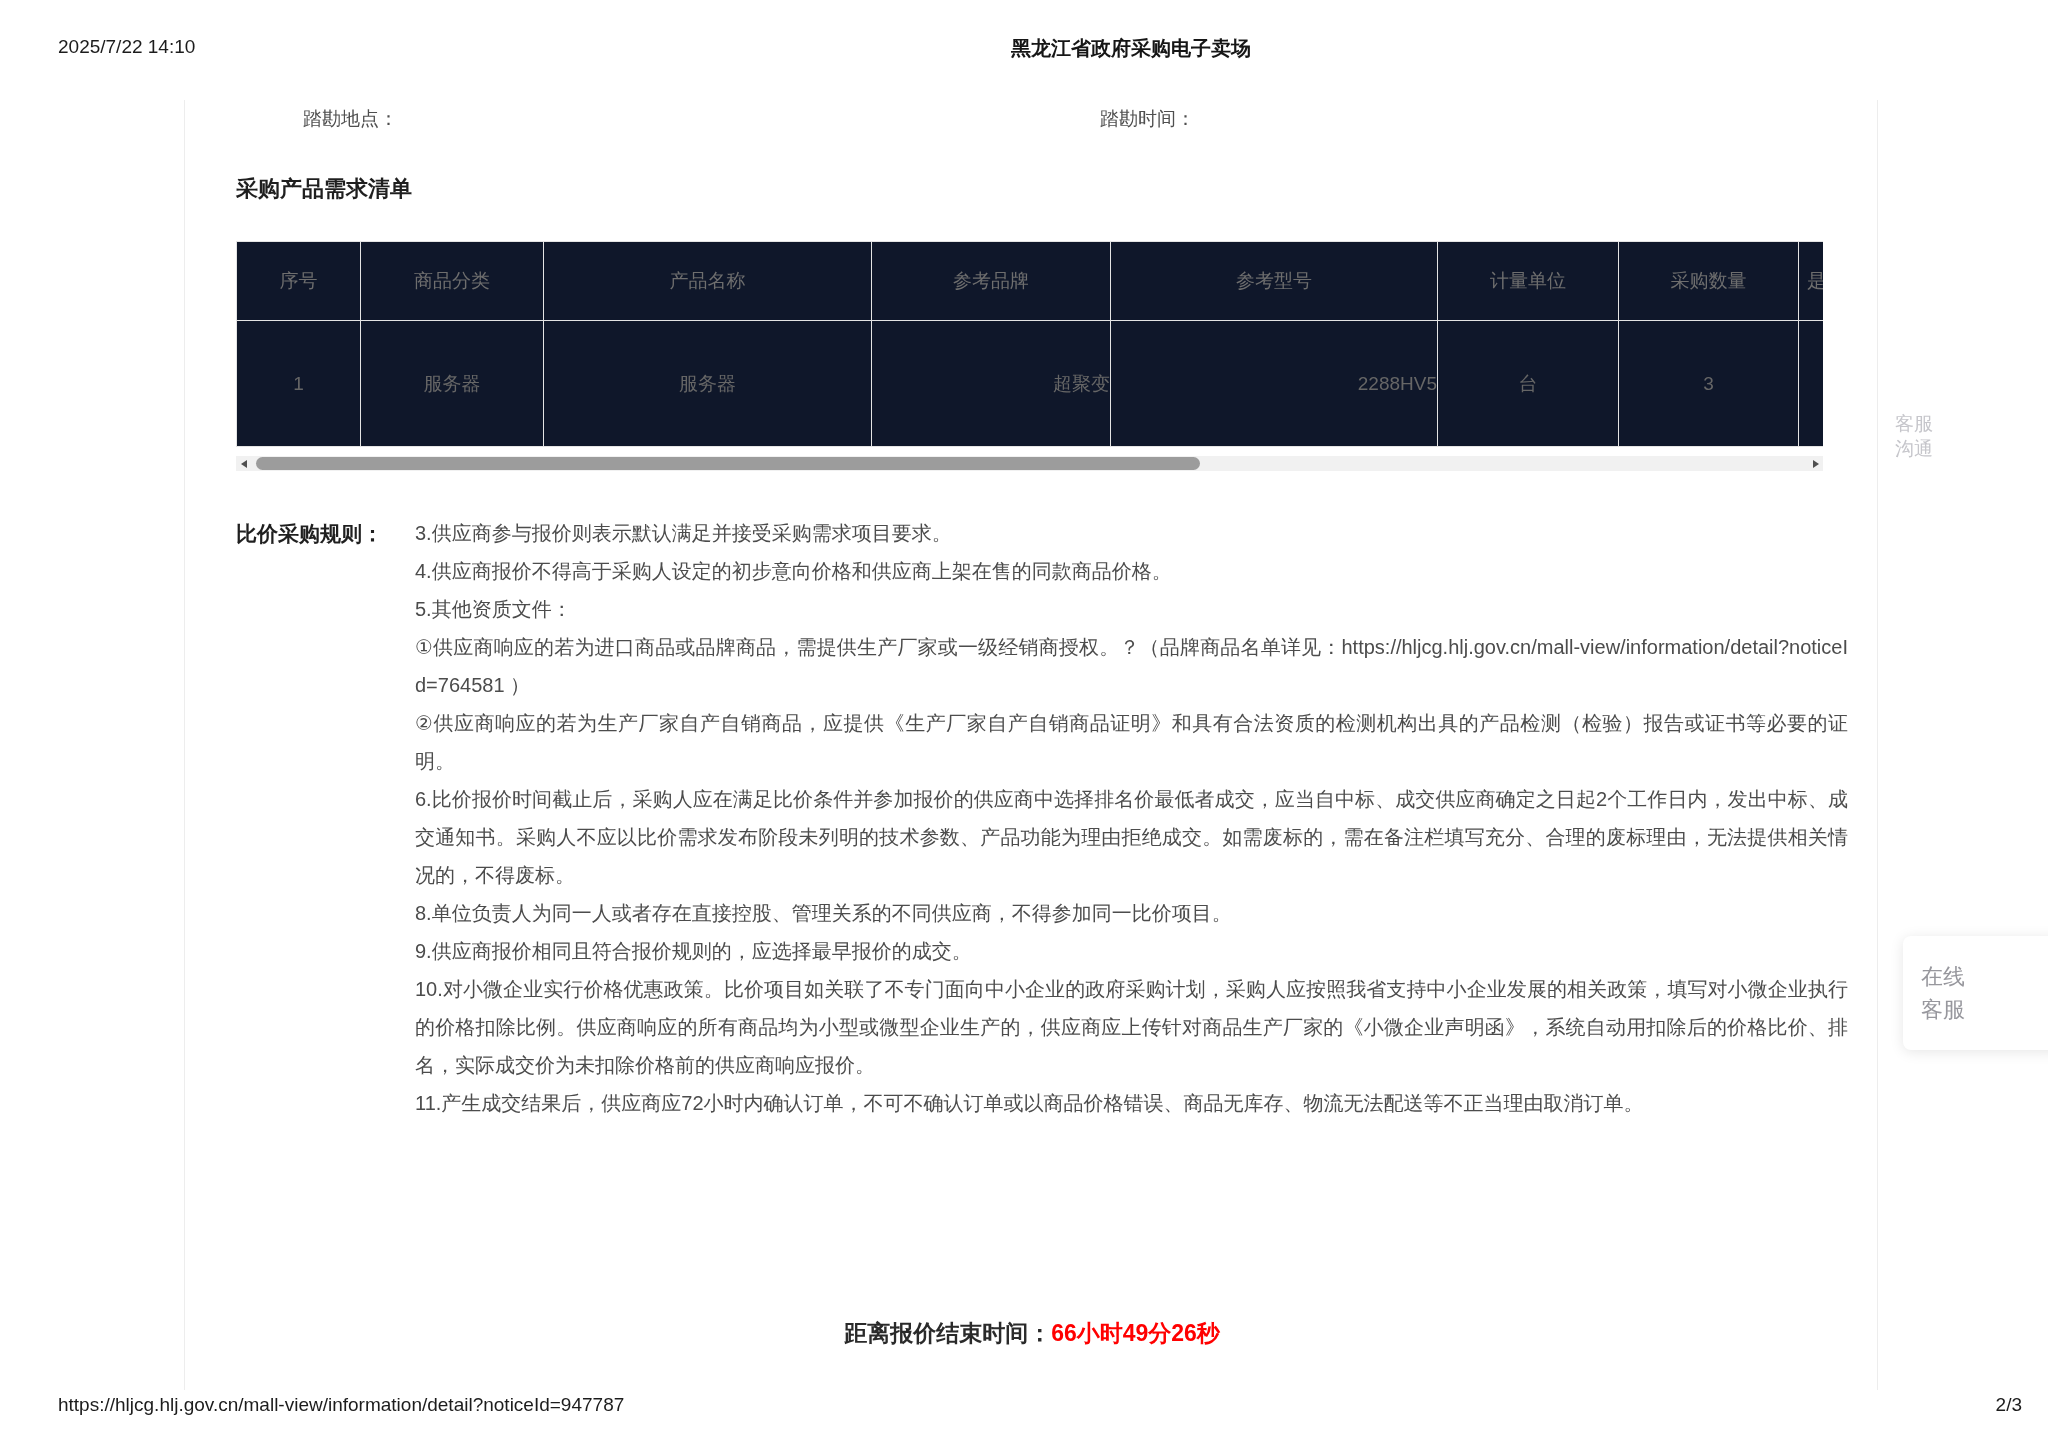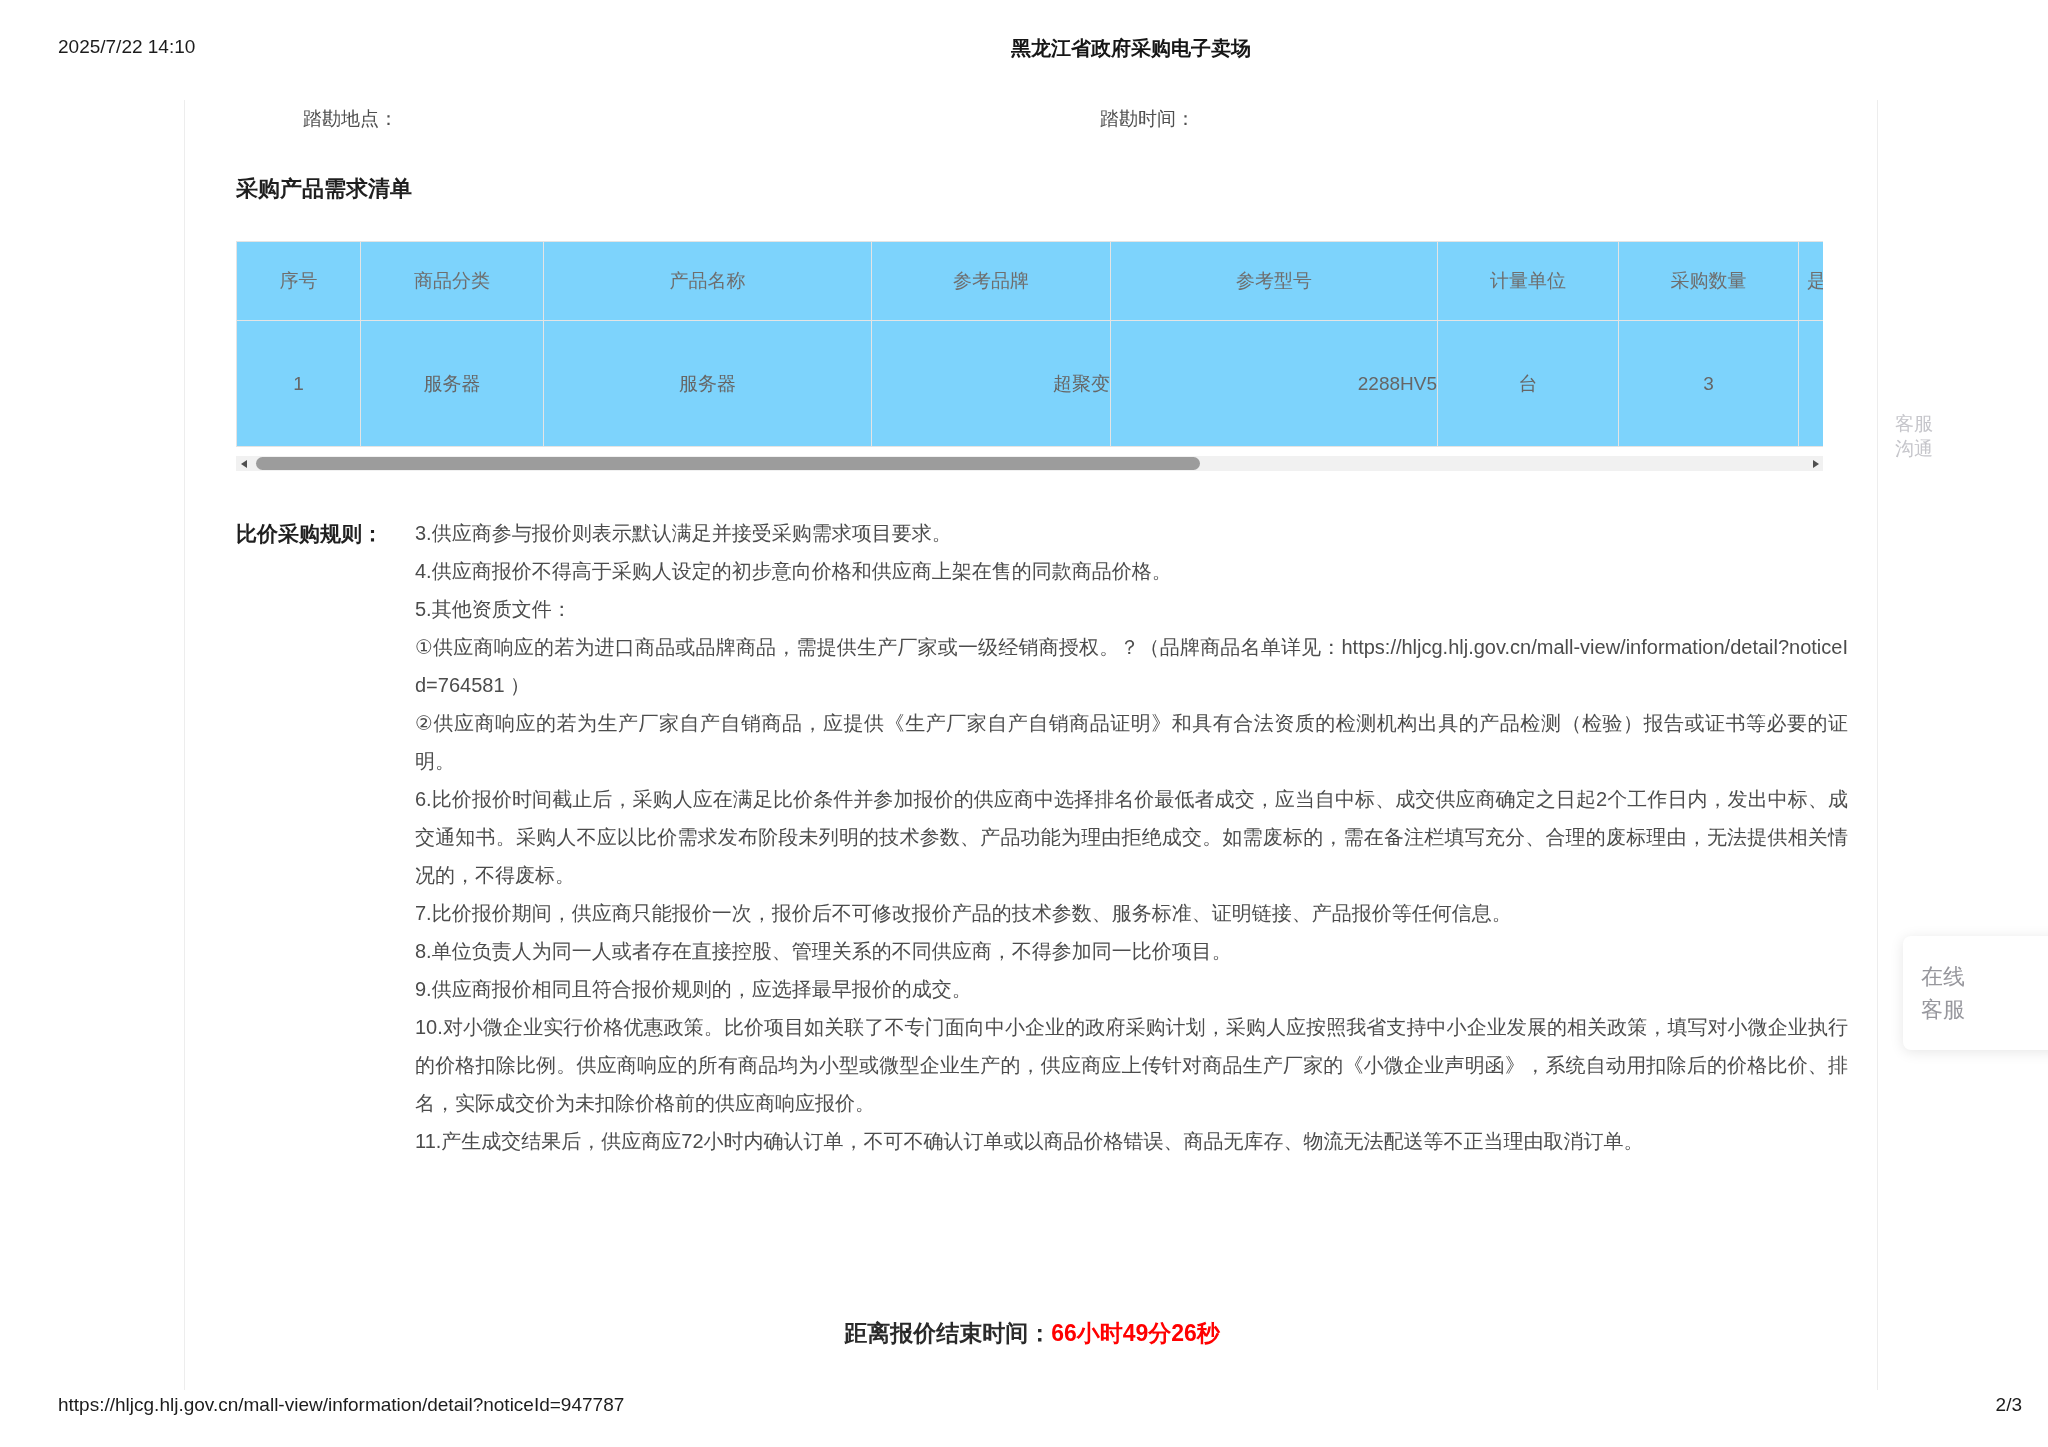--- a/index.html
+++ b/index.html
@@ -17,21 +17,21 @@
   .frame-line { position: absolute; top: 100px; width: 1px; height: 1290px; background: #ededed; }
   .frame-left { left: 184px; } .frame-right { left: 1877px; }
   
   .field-label { position: absolute; top: 106px; font-size: 19px; color: #4f4f4f; white-space: nowrap; }
   .fl-loc { left: 303px; } .fl-time { left: 1100px; }
   
   .sec-heading { position: absolute; left: 236px; top: 174px; font-size: 22px; font-weight: bold; color: #1f1f1f; }
   
   .table-clip { position: absolute; left: 236px; top: 241px; width: 1587px; height: 206px; overflow: hidden; }
   table.req { border-collapse: collapse; table-layout: fixed; width: 1722px; }
-  table.req th, table.req td { border: 1px solid #e4e4e4; font-weight: normal; background: #7dd3fc; }
+  table.req th, table.req td { border: 1px solid #e4e4e4; font-weight: normal; background: #0f172a; }
   table.req th { height: 79px; font-size: 19px; color: #6e6e6e; text-align: center; }
   table.req td { height: 126px; font-size: 19px; color: #666666; text-align: center; vertical-align: middle; }
   table.req th.al, table.req td.al { text-align: right; padding-left: 16px; }
   table.req th.clip-col { text-align: left; padding-left: 8px; }
   
   .hscroll { position: absolute; left: 236px; top: 456px; width: 1587px; height: 15px; background: #f1f1f1; }
   .hscroll .arrow { position: absolute; top: 0; width: 15px; height: 15px; background: #f1f1f1;
     display: flex; align-items: center; justify-content: center; }
   .hscroll .arrow-left { left: 0; } .hscroll .arrow-right { right: 0; }
   .tri-l { width: 0; height: 0; border-top: 4px solid transparent; border-bottom: 4px solid transparent; border-right: 6px solid #4f4f4f; }
@@ -123,21 +123,20 @@
   </div>
 
   <div class="rules-label">比价采购规则：</div>
   <div class="rules-body">
     <div>3.供应商参与报价则表示默认满足并接受采购需求项目要求。</div>
     <div>4.供应商报价不得高于采购人设定的初步意向价格和供应商上架在售的同款商品价格。</div>
     <div>5.其他资质文件：</div>
     <div>①供应商响应的若为进口商品或品牌商品，需提供生产厂家或一级经销商授权。？（品牌商品名单详见：https://hljcg.hlj.gov.cn/mall-view/information/detail?noticeId=764581 ）</div>
     <div>②供应商响应的若为生产厂家自产自销商品，应提供《生产厂家自产自销商品证明》和具有合法资质的检测机构出具的产品检测（检验）报告或证书等必要的证明。</div>
     <div>6.比价报价时间截止后，采购人应在满足比价条件并参加报价的供应商中选择排名价最低者成交，应当自中标、成交供应商确定之日起2个工作日内，发出中标、成交通知书。采购人不应以比价需求发布阶段未列明的技术参数、产品功能为理由拒绝成交。如需废标的，需在备注栏填写充分、合理的废标理由，无法提供相关情况的，不得废标。</div>
-    <div>7.比价报价期间，供应商只能报价一次，报价后不可修改报价产品的技术参数、服务标准、证明链接、产品报价等任何信息。</div>
     <div>8.单位负责人为同一人或者存在直接控股、管理关系的不同供应商，不得参加同一比价项目。</div>
     <div>9.供应商报价相同且符合报价规则的，应选择最早报价的成交。</div>
     <div>10.对小微企业实行价格优惠政策。比价项目如关联了不专门面向中小企业的政府采购计划，采购人应按照我省支持中小企业发展的相关政策，填写对小微企业执行的价格扣除比例。供应商响应的所有商品均为小型或微型企业生产的，供应商应上传针对商品生产厂家的《小微企业声明函》，系统自动用扣除后的价格比价、排名，实际成交价为未扣除价格前的供应商响应报价。</div>
     <div>11.产生成交结果后，供应商应72小时内确认订单，不可不确认订单或以商品价格错误、商品无库存、物流无法配送等不正当理由取消订单。</div>
   </div>
 
   <div class="countdown"><span>距离报价结束时间：</span><span class="cd-value">66小时49分26秒</span></div>
 
   <div class="foot-url">https://hljcg.hlj.gov.cn/mall-view/information/detail?noticeId=947787</div>
   <div class="foot-page">2/3</div>

